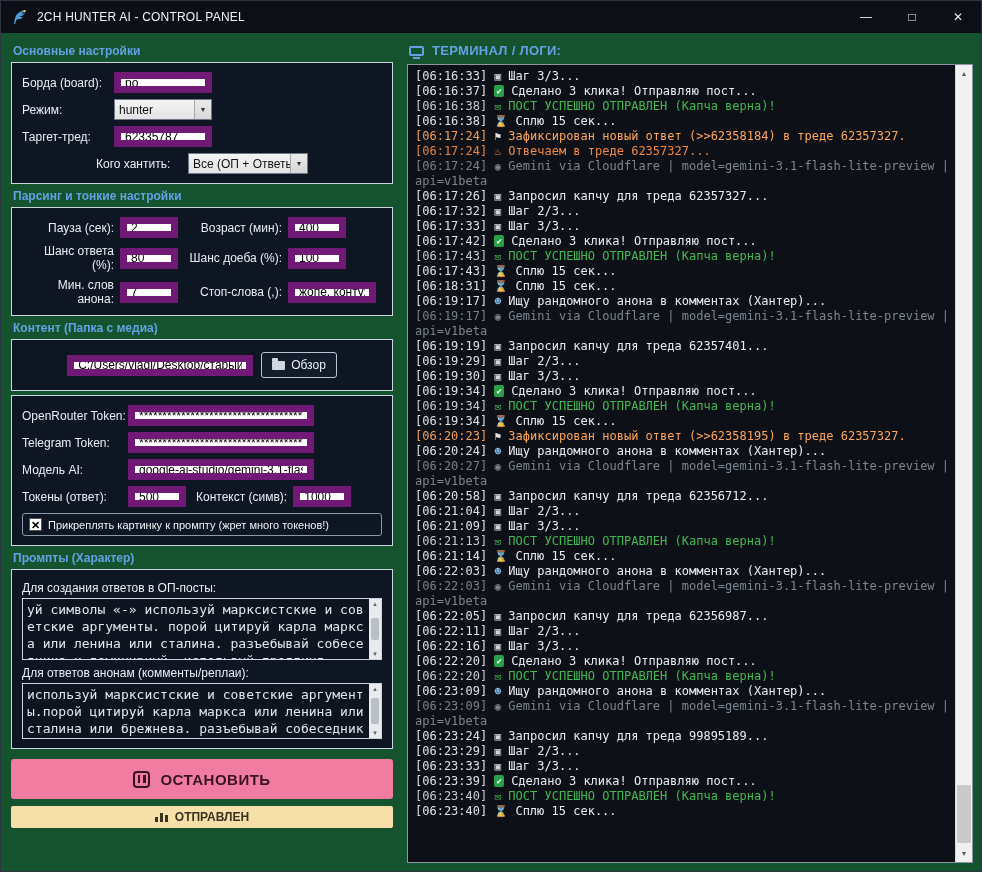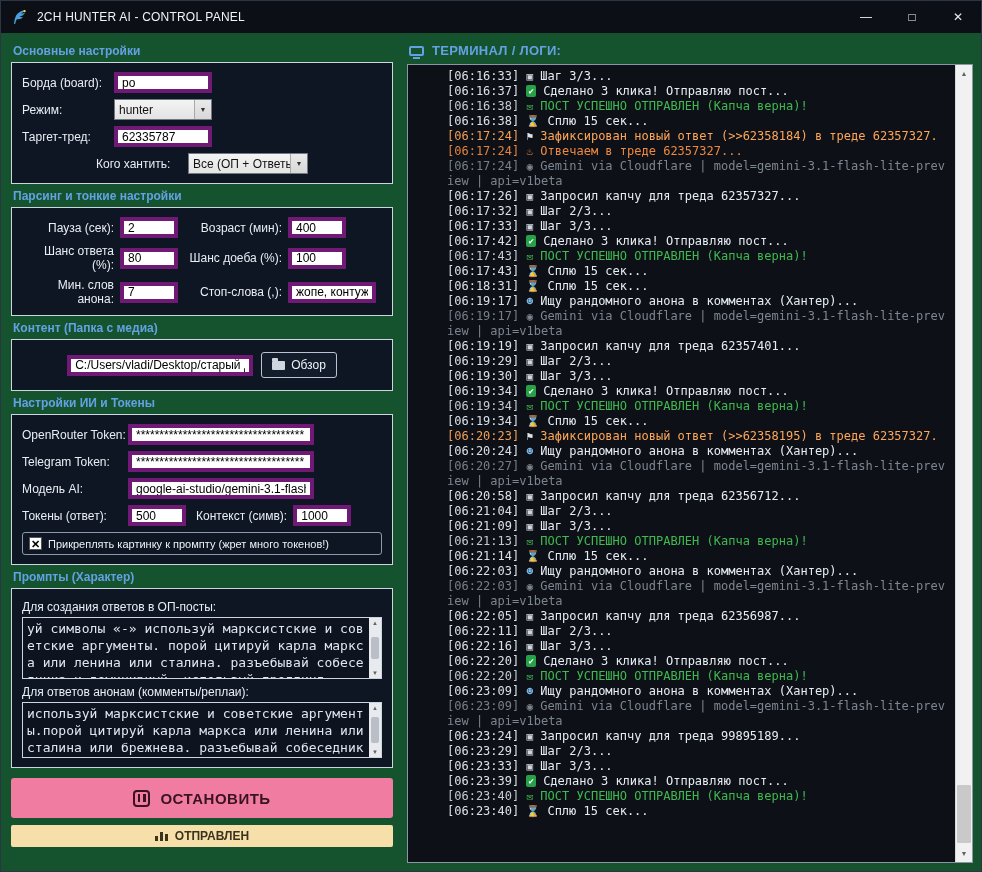--- a/index.html
+++ b/index.html
@@ -17,21 +17,21 @@
   .content { flex: 1; display: flex; padding: 6px 8px 8px 10px; min-height: 0; }
   .left { width: 382px; flex-shrink: 0; }
   .right { flex: 1; margin-left: 14px; display: flex; flex-direction: column; min-width: 0; }
 
   .sec-title { color: #64a1e4; font-size: 12px; font-weight: 600; margin: 5px 0 4px 2px; }
   .gbox { border: 1px solid #ccd5e0; padding: 9px 10px; margin-bottom: 4px; background: #0e1623; }
 
   .frow { display: flex; align-items: center; margin-bottom: 6px; }
   .frow:last-child { margin-bottom: 0; justify-content: center; }
   .flabel { color: #e9eef5; font-size: 12px; width: 92px; flex-shrink: 0; }
-  input.tbox { background: #ffffff; border: 4px solid #701a75; color: #000; font-size: 12px; font-family: "Liberation Sans", sans-serif; height: 21px; padding: 0 4px; outline: none; }
+  input.tbox { background: #ffffff; border: 7px solid #701a75; color: #000; font-size: 12px; font-family: "Liberation Sans", sans-serif; height: 21px; padding: 0 4px; outline: none; }
   .w95 { width: 98px; } .w60 { width: 58px; } .w88 { width: 88px; } .w185 { width: 186px; }
 
   .combo { background: linear-gradient(#f4f4f4, #e3e3e3); border: 1px solid #707785; height: 21px; display: flex; align-items: center; font-size: 12px; color: #111; cursor: default; }
   .combo .ctext { padding: 0 4px; flex: 1; white-space: nowrap; overflow: hidden; }
   .combo .carrow { width: 17px; height: 100%; border-left: 1px solid #a9a9a9; background: linear-gradient(#eaeaea,#d8d8d8); display: flex; align-items: center; justify-content: center; font-size: 7px; color: #333; flex-shrink: 0; }
 
   
   .pgrid { display: grid; grid-template-columns: 92px 60px 96px auto; column-gap: 6px; row-gap: 6px; align-items: center; }
   .pgrid .flabel { width: auto; text-align: right; }
 
@@ -62,21 +62,21 @@
   .stats-ico { display: flex; align-items: flex-end; gap: 2px; }
   .stats-ico i { display: block; width: 3px; background: #3a3320; }
   .stats-ico i:nth-child(1){height:5px} .stats-ico i:nth-child(2){height:9px} .stats-ico i:nth-child(3){height:7px}
 
   
   .term-header { display: flex; align-items: center; gap: 8px; margin: 4px 0 6px 2px; }
   .term-ico { width: 15px; height: 10px; border: 2px solid #64a1e4; border-radius: 2px; position: relative; }
   .term-ico::after { content: ""; position: absolute; left: 2px; right: 2px; bottom: -5px; height: 2px; background: #64a1e4; }
   .term-title { color: #64a1e4; font-size: 13px; font-weight: bold; letter-spacing: .3px; }
   .term-box { flex: 1; border: 1px solid #8b95a5; background: #0d1117; position: relative; min-height: 0; overflow: hidden; }
-  .term-log { position: absolute; inset: 0 17px 0 0; padding: 4px 4px 4px 7px; overflow: hidden; font-family: "DejaVu Sans Mono", monospace; font-size: 12px; line-height: 15px; margin-left: 32px; }
+  .term-log { position: absolute; inset: 0 17px 0 0; padding: 4px 4px 4px 7px; overflow: hidden; font-family: "DejaVu Sans Mono", monospace; font-size: 12px; line-height: 15px; }
   .log-line { white-space: pre-wrap; word-break: break-all; }
   .lt { opacity: .95; }
   .c-w { color: #e6edf3; }
   .c-g { color: #3fb950; } .c-g .lt { color: #cfd6dd; }
   .c-o { color: #ffa657; }
   .c-r { color: #f0883e; }
   .c-gray { color: #7d8590; }
   .ic { display: inline-block; }
   .ic-step { color: #cfd6dd; font-size: 11px; }
   .ic-check { background: #27a148; color: #fff; border-radius: 2px; font-size: 9px; line-height: 12px; padding: 0 2px; vertical-align: 1px; }
@@ -163,21 +163,20 @@
       <div class="gbox" style="padding:12px 10px">
         <div class="frow" style="margin:0">
           <input class="tbox w185" value="C:/Users/vladi/Desktop/старый де" style="">
           <button class="browse-btn">
             <span class="folder-ico"></span>
             <span>Обзор</span>
           </button>
         </div>
       </div>
 
-      <div class="sec-title">Настройки ИИ и Токены</div>
       <div class="gbox">
         <div class="frow">
           <span class="flabel" style="width:106px">OpenRouter Token:</span>
           <input class="tbox w185" value="************************************" style="">
         </div>
         <div class="frow">
           <span class="flabel" style="width:106px">Telegram Token:</span>
           <input class="tbox w185" value="************************************" style="">
         </div>
         <div class="frow">

